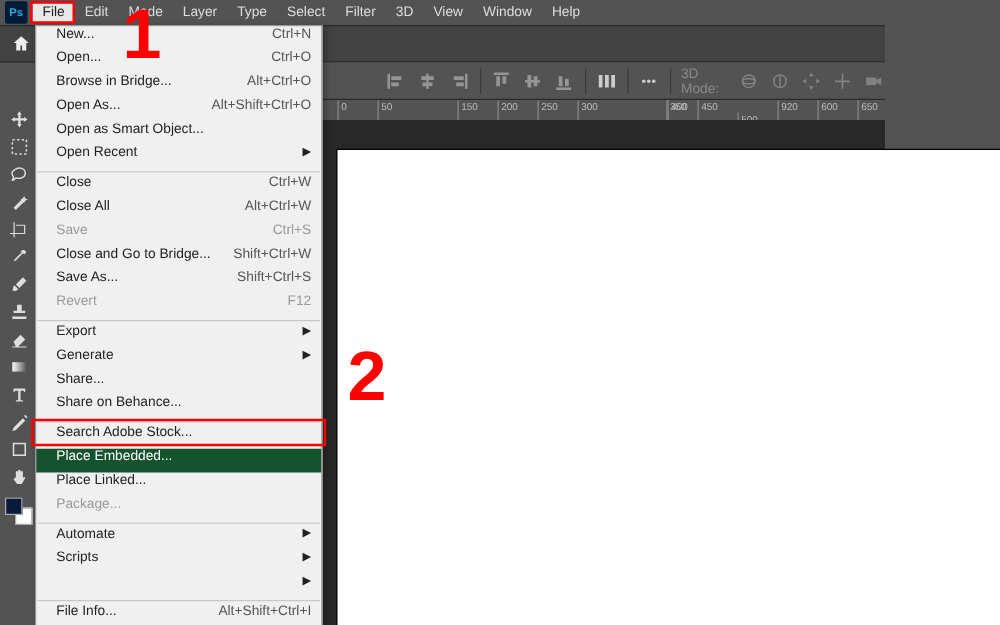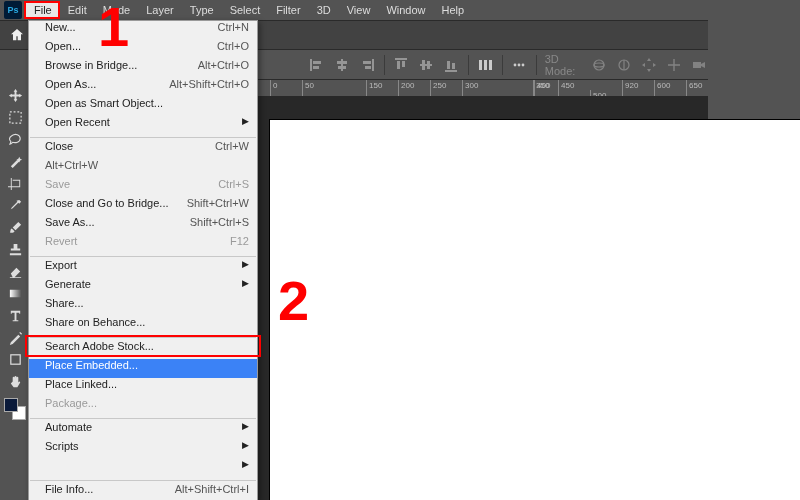--- a/index.html
+++ b/index.html
@@ -37,21 +37,21 @@
   .ruler-h .tick { position: absolute; top: 0; height: 16px; border-left: 1px solid #888; }
   .ruler-h .tick span { position: absolute; top: 1px; left: 2px; }
   .canvas { position: absolute; top: 40px; left: 240px; width: 540px; height: 460px; background: #fff; box-shadow: 0 0 0 1px #000; }
 
   
   .dropdown { position: absolute; top: 20px; left: 28px; width: 230px; background: #f0f0f0; color: #222; border: 1px solid #9a9a9a; box-shadow: 2px 2px 6px rgba(0,0,0,.4); font-size: 11px; z-index: 10; }
   .mi { display: flex; height: 19px; padding: 0 8px 0 16px; position: relative; cursor: default; }
   .mi-label { flex: 1; white-space: nowrap; }
   .mi-sc { color: #555; font-size: 11px; }
   .mi.disabled .mi-label, .mi.disabled .mi-sc { color: #9a9a9a; }
-  .mi.sel { background: #3b82f6; color: #fff; }
+  .mi.sel { background: #14532d; color: #fff; }
   .mi .arrow { position: absolute; right: 8px; font-size: 9px; }
   .msep { height: 1px; background: #c8c8c8; margin: 2px 1px; }
   .place-annot { position: absolute; top: 335px; left: 25px; width: 236px; height: 22px; border: 2px solid #ff0000; pointer-events: none; z-index: 20; }
 
   
   .red-digit { position: absolute; color: #ff0000; font-weight: 900; font-size: 56px; pointer-events: none; z-index: 22; font-family: Arial, sans-serif; }
   .d1 { top: -6px; left: 98px; }
   .d2 { top: 268px; left: 278px; }
 </style>
 </head>
@@ -342,20 +342,21 @@
       <div class="mi">
         <span class="mi-label">Open Recent</span>
         <span class="arrow">▶</span>
       </div>
       <div class="msep"></div>
       <div class="mi">
         <span class="mi-label">Close</span>
         <span class="mi-sc">Ctrl+W</span>
       </div>
       <div class="mi">
+        <span class="mi-label">Close All</span>
         <span class="mi-sc">Alt+Ctrl+W</span>
       </div>
       <div class="mi disabled">
         <span class="mi-label">Save</span>
         <span class="mi-sc">Ctrl+S</span>
       </div>
       <div class="mi">
         <span class="mi-label">Close and Go to Bridge...</span>
         <span class="mi-sc">Shift+Ctrl+W</span>
       </div>

